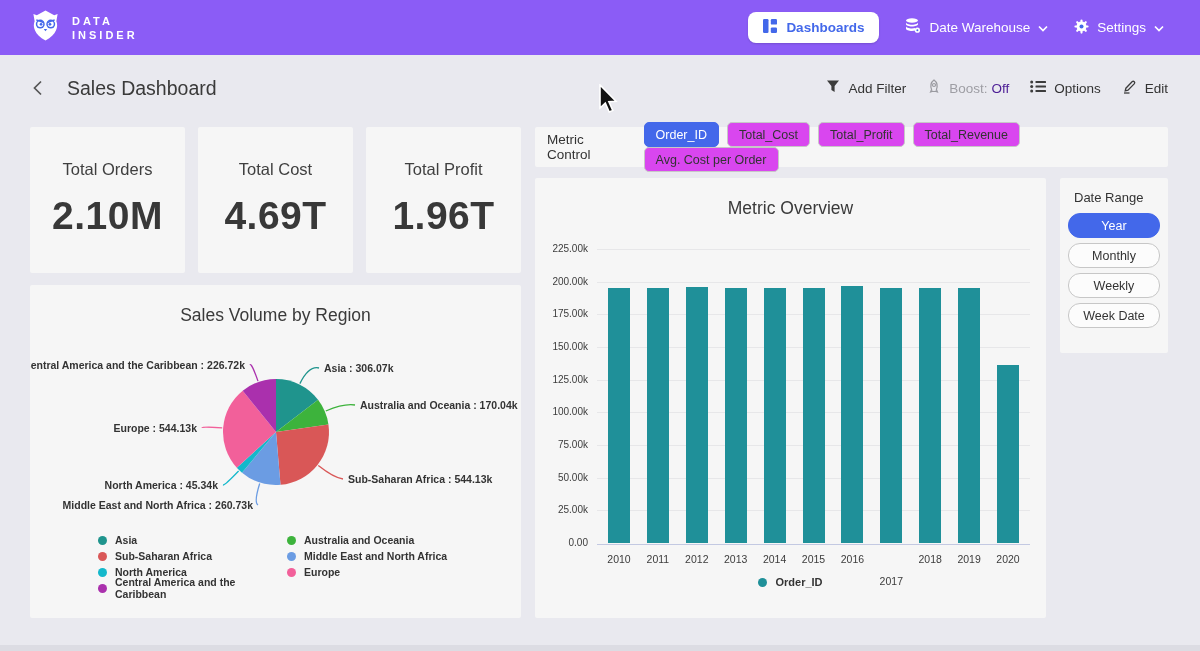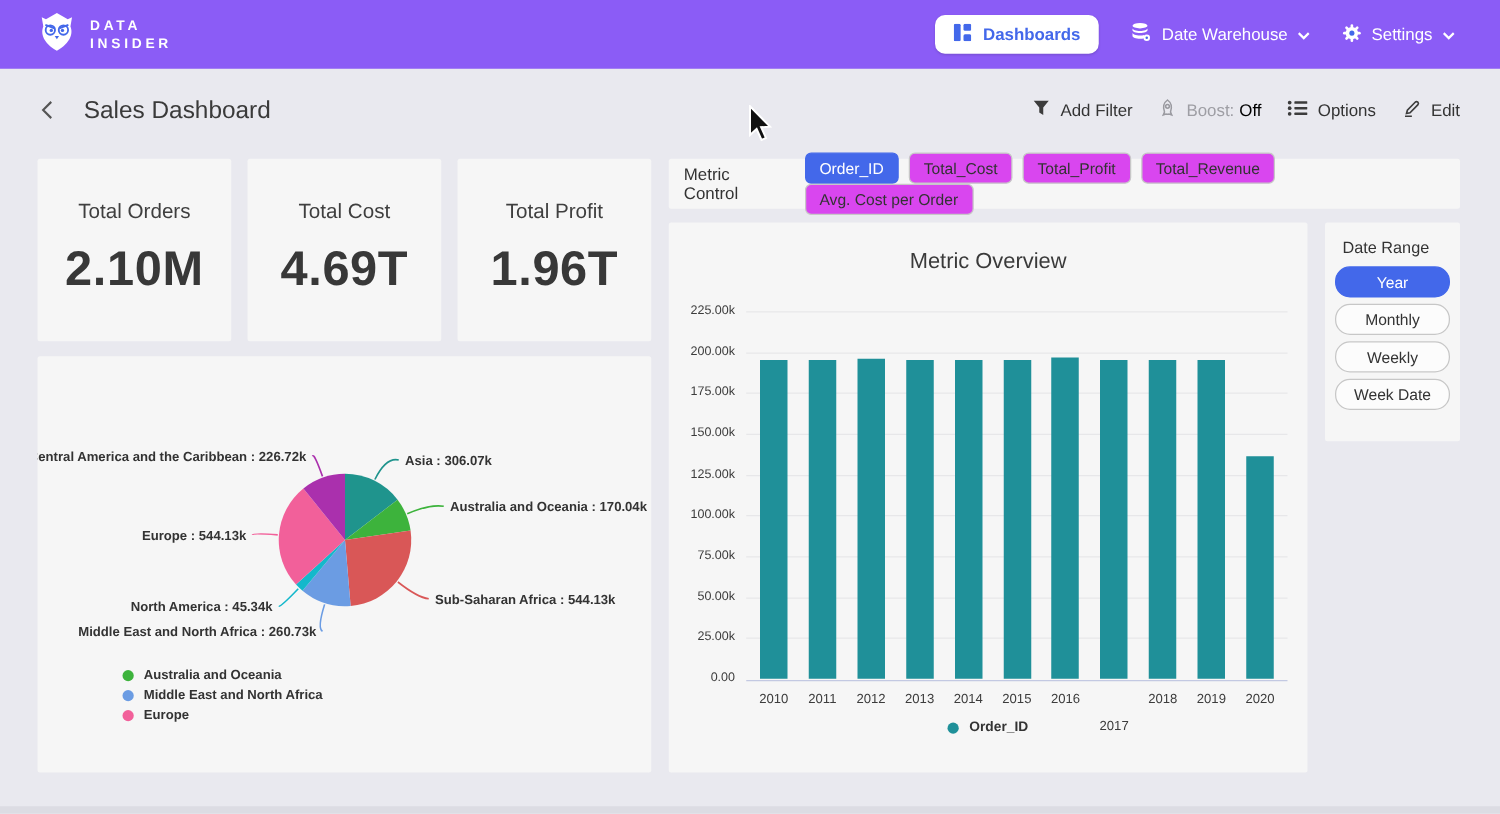--- a/index.html
+++ b/index.html
@@ -24,21 +24,21 @@
     display:flex; align-items:center; gap:9px; font-size:13.5px; font-weight:bold;
     cursor:pointer; box-shadow:0 1px 2px rgba(0,0,0,.15);
   }
   .nav-item { display:flex; align-items:center; gap:8px; color:#fff; font-size:13.5px; font-weight:500; cursor:pointer; }
   
   .header { position:absolute; left:0; top:55px; width:1200px; height:66px; display:flex; align-items:center; padding-left:32px; }
   .page-title { font-size:19.5px; color:#3a3a3a; margin-left:24px; font-weight:500; }
   .header-actions { position:absolute; right:32px; top:0; height:66px; display:flex; align-items:center; gap:21px; }
   .h-action { display:flex; align-items:center; gap:8px; font-size:13.5px; font-weight:500; color:#333; cursor:pointer; }
   .boost-label { color:#9e9ea4; }
-  .boost-value { color:#000000; }
+  .boost-value { color:#4c1d95; }
   
   .card { position:absolute; background:#f6f6f6; border-radius:2px; }
   .kpi { width:155px; height:146px; top:127px; text-align:center; }
   .kpi-label { font-size:16.5px; color:#3f3f3f; font-weight:500; margin-top:33px; }
   .kpi-value { font-size:39px; color:#383838; font-weight:bold; margin-top:15px; letter-spacing:.5px; }
   
   .metric-bar { left:535px; top:127px; width:633px; height:40px; display:flex; align-items:center; padding-left:12px; }
   .metric-label { font-size:13.5px; font-weight:500; color:#333; margin-right:13px; }
   .metric-btn {
     font-family:"Liberation Sans",sans-serif; font-size:12.5px; color:#333;
@@ -214,20 +214,21 @@
   <div class="kpi-label">Total Profit</div>
   <div class="kpi-value">1.96T</div>
 </div>
 
 <div class="card metric-bar">
   <span class="metric-label">Metric Control</span>
   <span id="metric-buttons"><button class="metric-btn selected">Order_ID</button><button class="metric-btn">Total_Cost</button><button class="metric-btn">Total_Profit</button><button class="metric-btn">Total_Revenue</button><button class="metric-btn">Avg. Cost per Order</button></span>
 </div>
 
 <div class="card pie-card">
+  <div class="chart-title">Sales Volume by Region</div>
   <svg id="pie-svg" class="pie-svg" width="491" height="333" viewBox="0 0 491 333">
       <path d="M246,147 L246.00,94.00 A53,53 0 0 1 288.07,114.77 Z" fill="#1f948d"></path>
       <path d="M269.9,98.6 Q278.8,80.6 289,83" fill="none" stroke="#1f948d" stroke-width="1.3"></path>
       <text x="294" y="87" text-anchor="start" font-size="10.5" font-weight="bold" fill="#333" font-family="&quot;Liberation Sans&quot;, sans-serif">Asia : 306.07k</text>
       <path d="M246,147 L288.07,114.77 A53,53 0 0 1 298.45,139.38 Z" fill="#3db33c"></path>
       <path d="M295.8,126.0 Q314.2,118.2 325,120" fill="none" stroke="#3db33c" stroke-width="1.3"></path>
       <text x="330" y="124" text-anchor="start" font-size="10.5" font-weight="bold" fill="#333" font-family="&quot;Liberation Sans&quot;, sans-serif">Australia and Oceania : 170.04k</text>
       <path d="M246,147 L298.45,139.38 A53,53 0 0 1 250.49,199.81 Z" fill="#d95757"></path>
       <path d="M288.3,180.6 Q304.0,193.0 313,194" fill="none" stroke="#d95757" stroke-width="1.3"></path>
       <text x="318" y="198" text-anchor="start" font-size="10.5" font-weight="bold" fill="#333" font-family="&quot;Liberation Sans&quot;, sans-serif">Sub-Saharan Africa : 544.13k</text>
@@ -238,20 +239,38 @@
       <path d="M208.6,186.0 Q194.8,200.4 193,200" fill="none" stroke="#14b8cb" stroke-width="1.3"></path>
       <text x="188" y="204" text-anchor="end" font-size="10.5" font-weight="bold" fill="#333" font-family="&quot;Liberation Sans&quot;, sans-serif">North America : 45.34k</text>
       <path d="M246,147 L206.81,182.69 A53,53 0 0 1 212.70,105.76 Z" fill="#f2609a"></path>
       <path d="M192.2,142.9 Q172.2,141.4 172,143" fill="none" stroke="#f2609a" stroke-width="1.3"></path>
       <text x="167" y="147" text-anchor="end" font-size="10.5" font-weight="bold" fill="#333" font-family="&quot;Liberation Sans&quot;, sans-serif">Europe : 544.13k</text>
       <path d="M246,147 L212.70,105.76 A53,53 0 0 1 246.00,94.00 Z" fill="#aa30ad"></path>
       <path d="M228.0,96.1 Q221.3,77.2 220,80" fill="none" stroke="#aa30ad" stroke-width="1.3"></path>
       <text x="215" y="84" text-anchor="end" font-size="10.5" font-weight="bold" fill="#333" font-family="&quot;Liberation Sans&quot;, sans-serif">Central America and the Caribbean : 226.72k</text>
     </svg>
   <div class="pie-legend" id="pie-legend">
+      <div class="legend-col legend-col1">
+        <div class="legend-item">
+          <span class="legend-dot" style="background: rgb(31, 148, 141);"></span>
+          <span>Asia</span>
+        </div>
+        <div class="legend-item">
+          <span class="legend-dot" style="background: rgb(217, 87, 87);"></span>
+          <span>Sub-Saharan Africa</span>
+        </div>
+        <div class="legend-item">
+          <span class="legend-dot" style="background: rgb(20, 184, 203);"></span>
+          <span>North America</span>
+        </div>
+        <div class="legend-item">
+          <span class="legend-dot" style="background: rgb(170, 48, 173);"></span>
+          <span>Central America and the Caribbean</span>
+        </div>
+      </div>
       <div class="legend-col">
         <div class="legend-item">
           <span class="legend-dot" style="background: rgb(61, 179, 60);"></span>
           <span>Australia and Oceania</span>
         </div>
         <div class="legend-item">
           <span class="legend-dot" style="background: rgb(107, 156, 227);"></span>
           <span>Middle East and North Africa</span>
         </div>
         <div class="legend-item">

